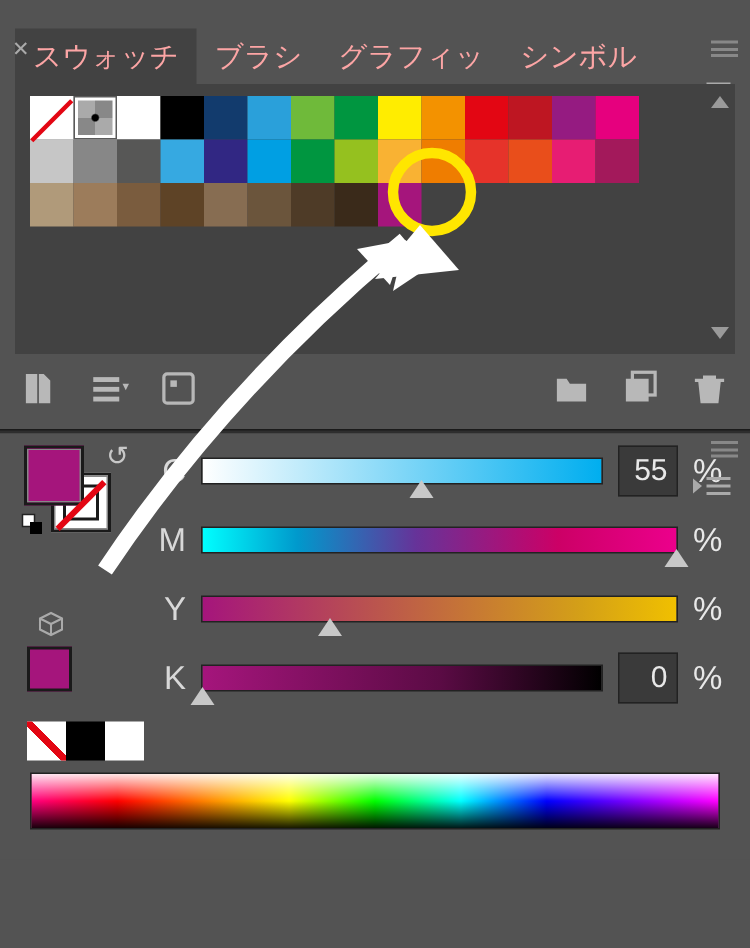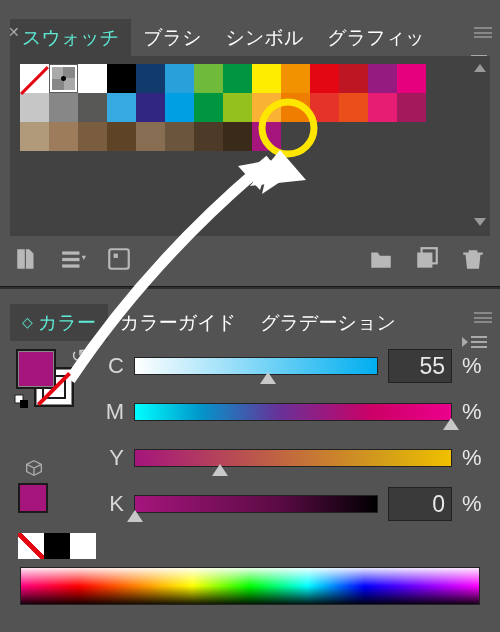--- a/index.html
+++ b/index.html
@@ -3,22 +3,22 @@
 <meta charset="utf-8">
 <style>
   * { box-sizing: border-box; margin: 0; padding: 0; }
   html, body { width: 500px; height: 632px; }
   body { background:#535353; font-family:"Helvetica Neue",Arial,sans-serif; color:#ccc; font-size:17px; user-select:none; overflow:hidden;}
   .panel { position:relative; }
   .grip { position:absolute; top:5px; right:8px; width:18px; height:11px; display:flex; flex-direction:column; justify-content:space-between;}
   .grip div{height:2px;background:#888;}
   .close-x{position:absolute;top:2px;left:8px;font-size:14px;color:#aaa;}
   .tabs { display:flex; align-items:flex-end; margin:22px 0 0 10px; height:34px;}
-  .tab { padding:6px 12px 5px 12px; font-size:19px; color:#ffffff;}
-  .tab.active { background:#424242; color:#5eead4;}
+  .tab { padding:6px 12px 5px 12px; font-size:19px; color:#fca5a5;}
+  .tab.active { background:#424242; color:#fca5a5;}
   .opts { position:absolute; right:12px; top:30px; }
   .opts svg{display:block;}
   .swatch-area { background:#424242; margin:0 10px; padding:8px 10px 10px 10px; position:relative; height:180px;}
   .sw-row { display:flex; }
   .sw { width:29px; height:29px; }
   .sw.reg{border:1px solid #5a5a5a; background:#fff; position:relative;}
   .sw.reg::before{content:"";position:absolute;inset:3px;border:1px solid #777;}
   .sw.reg::after{content:"";position:absolute;left:2px;top:2px;right:2px;bottom:2px;background:radial-gradient(circle,#000 2px,transparent 3px),conic-gradient(#888 0 25%,#aaa 0 50%,#888 0 75%,#aaa 0);}
   .sw.none{background:#fff;position:relative;}
   .sw.none::after{content:"";position:absolute;left:0;right:0;top:50%;height:3px;background:#e30613;transform:rotate(-45deg) scaleX(1.3);}
@@ -38,21 +38,21 @@
   .fbox.stroke{background:#fff;left:18px;top:18px;}
   .fbox.stroke::after{content:"";position:absolute;inset:6px;border:2px solid #1a1a1a;background:#fff;}
   .fbox.stroke::before{content:"";position:absolute;left:-4px;right:-4px;top:50%;height:4px;background:#e30613;transform:rotate(-45deg);z-index:3;}
   .swap{position:absolute;right:-14px;top:-4px;color:#c8c8c8;font-size:18px;}
   .swap2{position:absolute;left:-2px;bottom:-14px;}
   .sliders{margin-left:8px;margin-top:-4px;}
   .srow{display:flex;align-items:center;height:46px;gap:10px;}
   .srow .lab{width:24px;text-align:right;font-size:22px;color:#d8d8d8;}
   .track{position:relative;flex:1;height:18px;border:1px solid #222;}
   .knob{position:absolute;top:14px;width:0;height:0;border-left:8px solid transparent;border-right:8px solid transparent;border-bottom:12px solid #c8c8c8;transform:translateX(-50%);}
-  .valbox{width:64px;height:34px;background:#3a3a3a;border:1px solid #222;color:#e8e8e8;display:flex;align-items:center;justify-content:flex-end;padding-right:6px;font-size:23px;font-family:inherit;}
+  .valbox{width:40px;height:34px;background:#3a3a3a;border:1px solid #222;color:#e8e8e8;display:flex;align-items:center;justify-content:flex-end;padding-right:6px;font-size:20px;font-family:inherit;}
   .pct{width:26px;font-size:22px;color:#e8e8e8;}
   .cube{width:24px;display:flex;justify-content:center;}
   .mini{display:flex;margin:6px 0 8px 6px;}
   .mini div{width:26px;height:26px;}
   .mini .n{background:#fff;position:relative;}
   .mini .n::after{content:"";position:absolute;inset:0;background:linear-gradient(to top right,transparent 44%,#e30613 44%,#e30613 56%,transparent 56%);}
   .spectrum{height:38px;margin:0 8px 8px 8px;border:1px solid #222;background:
     linear-gradient(to bottom, rgba(255,255,255,.9),rgba(255,255,255,0) 50%,rgba(0,0,0,0) 50%,rgba(0,0,0,.9)),
     linear-gradient(to right,#ff0080,#ff0000,#ff8000,#ffff00,#00ff00,#00ffff,#0000ff,#8000ff,#ff00ff);}
   
@@ -66,22 +66,22 @@
   <span class="close-x">✕</span>
   <div class="grip">
       <div></div>
       <div></div>
       <div></div>
     </div>
 
   <div class="tabs">
     <div class="tab active">スウォッチ</div>
     <div class="tab">ブラシ</div>
+    <div class="tab">グラフィッ</div>
     <div class="tab">シンボル</div>
-    <div class="tab">グラフィッ</div>
   </div>
   <div class="opts">
     <svg width="26" height="18">
         <path d="M0 4 l6 5 l-6 5 z" fill="#aaa"></path>
         <rect x="9" y="3" width="16" height="2" fill="#aaa"></rect>
         <rect x="9" y="8" width="16" height="2" fill="#aaa"></rect>
         <rect x="9" y="13" width="16" height="2" fill="#aaa"></rect>
       </svg>
   </div>
 
@@ -178,25 +178,20 @@
 </div>
 
 <div class="hr"></div>
 
 <div class="panel cpanel" style="position:relative;">
   <div class="grip" style="top:5px">
       <div></div>
       <div></div>
       <div></div>
     </div>
-  <div class="tabs" style="margin-top:18px">
-    <div class="tab active"><span style="font-size:14px;vertical-align:2px">◇</span> <span>カラー</span></div>
-    <div class="tab">カラーガイド</div>
-    <div class="tab">グラデーション</div>
-  </div>
   <div class="opts" style="top:26px">
     <svg width="26" height="18">
         <path d="M0 4 l6 5 l-6 5 z" fill="#aaa"></path>
         <rect x="9" y="3" width="16" height="2" fill="#aaa"></rect>
         <rect x="9" y="8" width="16" height="2" fill="#aaa"></rect>
         <rect x="9" y="13" width="16" height="2" fill="#aaa"></rect>
       </svg>
   </div>
 
   <div class="cbody">

